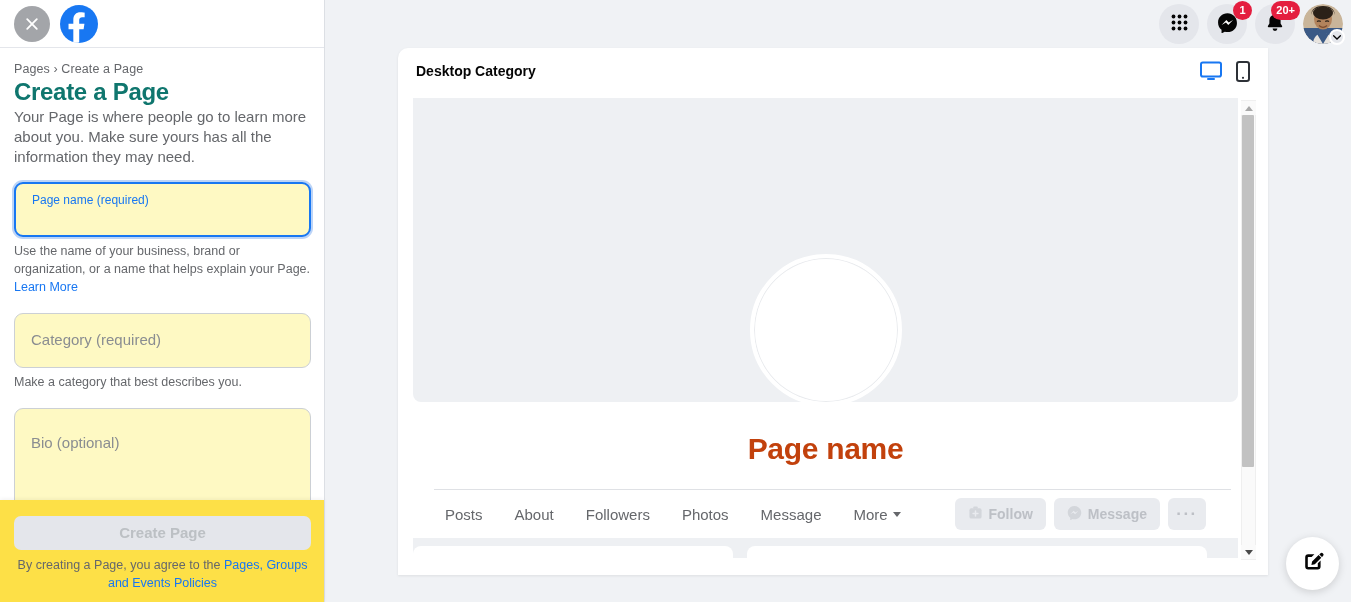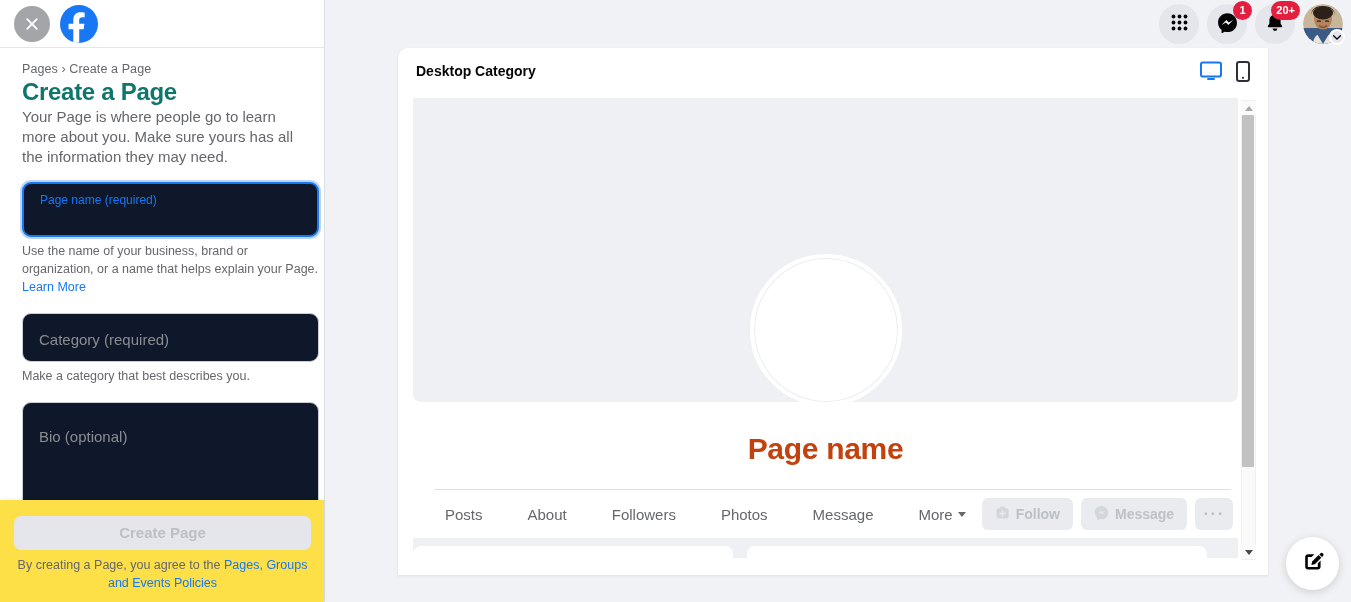--- a/index.html
+++ b/index.html
@@ -30,21 +30,21 @@
     width: 36px; height: 36px; border-radius: 50%;
     background: #a3a5a9;
     display: flex; align-items: center; justify-content: center;
     cursor: pointer; border: none;
   }
   .close-btn svg { display: block; }
   .fb-logo { width: 38px; height: 38px; display: block; cursor: pointer; }
 
   .lp-body {
     flex: 1 1 auto;
-    padding: 14px 14px 0 22px;
+    padding: 14px 14px 0 14px;
     overflow: hidden;
     position: relative;
   }
   .breadcrumb {
     font-size: 12.5px; color: #65676b; margin-bottom: 2px;
     letter-spacing: 0.1px;
   }
   .page-title {
     font-size: 24px; font-weight: bold; color: #0f766e;
     letter-spacing: -0.3px; margin-bottom: 0; line-height: 1.2;
@@ -53,29 +53,29 @@
     font-size: 15px; color: #65676b; line-height: 1.35;
     margin-bottom: 14px;
   }
 
   
   .field-wrap { margin-bottom: 0; }
   .field {
     position: relative;
     border: 1px solid #ccd0d5;
     border-radius: 9px;
-    background: #0f172a;
+    background: #fef9c3;
     width: 297px;
   }
   .field.focused {
     border: 2px solid #1877f2;
     box-shadow: 0 0 0 2px #bcd4f7;
   }
   .field.pagename { height: 55px; }
-  .field.category { height: 49px; }
+  .field.category { height: 55px; }
   .field.bio { height: 110px; }
 
   .field-label {
     position: absolute;
     left: 16px;
     color: #8a8d91;
     font-size: 15px;
     pointer-events: none;
   }
   .field.pagename .field-label {
@@ -212,21 +212,21 @@
   }
   .pv-divider {
     width: 797px; margin: 23px auto 0 auto;
     height: 1px; background: #dfe1e5;
   }
   .pv-tabsrow {
     width: 825px; height: 48px;
     display: flex; align-items: center;
     padding: 0 32px;
   }
-  .pv-tabs { display: flex; align-items: center; gap: 13px; }
+  .pv-tabs { display: flex; align-items: center; gap: 0; }
   .pv-tab {
     font-size: 15px; color: #65676b; font-weight: normal;
     padding: 0 16px; cursor: pointer;
     display: flex; align-items: center; gap: 5px;
   }
   .pv-tab:first-child { padding-left: 0; }
   .caret {
     width: 0; height: 0;
     border-left: 4.5px solid transparent;
     border-right: 4.5px solid transparent;

